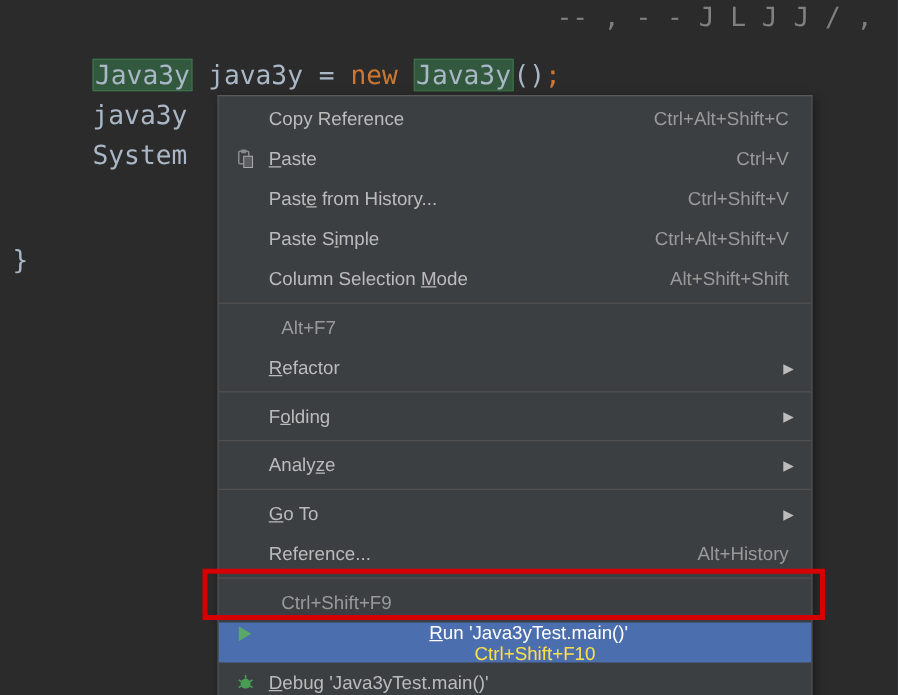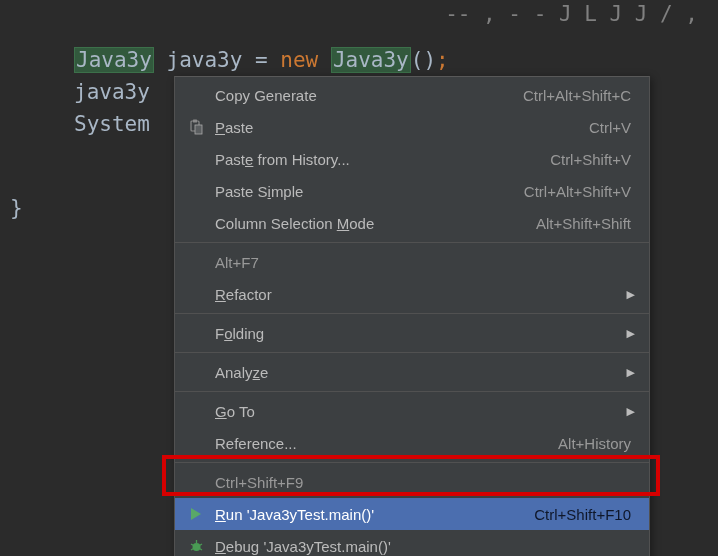--- a/index.html
+++ b/index.html
@@ -64,27 +64,28 @@
     padding: 0 18px 0 40px;
     position: relative;
     font-size: 15px;
     color: #bbbbbb;
     cursor: default;
   }
   .menu-item .label { flex: 1; }
   .menu-item .shortcut {
     color: #999999;
     font-size: 15px;
-    margin-left: 0;
+    margin-left: 10px;
   }
   .menu-item.sel {
     background: #4b6eaf;
     color: #ffffff;
-  }
-  .menu-item.sel .shortcut { color: #0f172a; }
+    flex-direction: column;
+  }
+  .menu-item.sel .shortcut { color: #fde047; }
   .menu-item .arrow {
     position: absolute;
     right: 14px;
     font-size: 11px;
     color: #bbbbbb;
   }
   .menu-item .icon {
     position: absolute;
     left: 12px;
     width: 18px;
@@ -116,21 +117,21 @@
 
 <div class="code-area"><span class="hl-box">Java3y</span><span> java3y </span><span>=</span><span class="kw"> new </span><span class="hl-box">Java3y</span><span>()</span><span class="punc">;</span>
 <span>java3y</span>
 <span>System</span></div>
 
 <div class="brace">}</div>
 
 <div class="menu">
 
   <div class="menu-item">
-    <span class="label"><span>Copy Generate</span></span>
+    <span class="label"><span>Copy Reference</span></span>
     <span class="shortcut">Ctrl+Alt+Shift+C</span>
   </div>
 
   <div class="menu-item">
     <span class="icon">
       <svg width="16" height="16" viewBox="0 0 16 16">
           <rect x="3" y="2" width="8" height="10" rx="1" fill="none" stroke="#8a8a8a" stroke-width="1.2"></rect>
           <rect x="5" y="0.5" width="4" height="3" rx="0.5" fill="#8a8a8a"></rect>
           <rect x="7" y="6" width="7" height="9" fill="#5b5e60" stroke="#aaaaaa" stroke-width="0.8"></rect>
         </svg>

